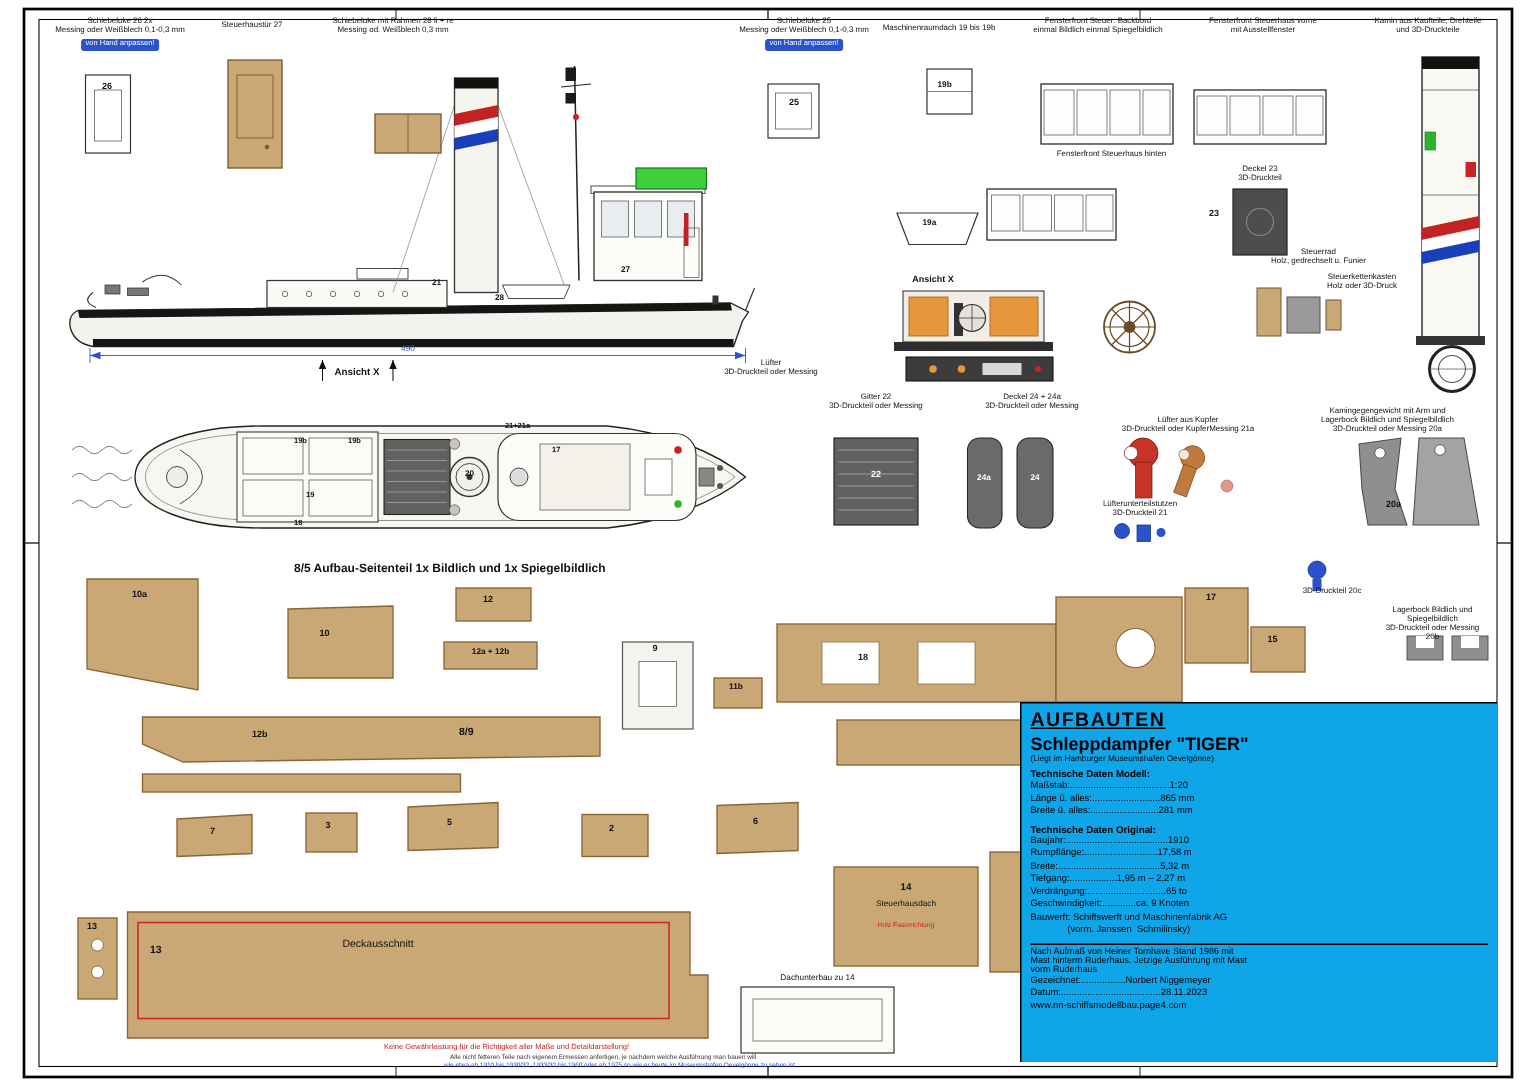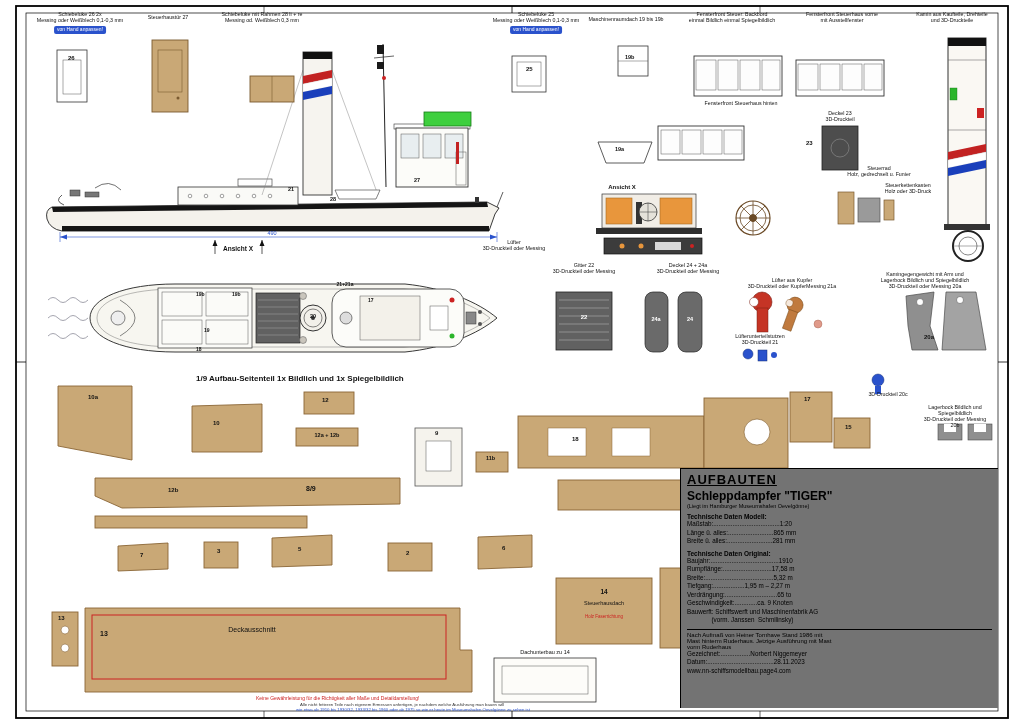--- a/index.html
+++ b/index.html
@@ -2,21 +2,21 @@
 <html><head>
 <meta charset="utf-8">
 <style>
   html,body{margin:0;padding:0;background:#9a9a9a;}
   .sheet{position:relative;width:1024px;height:724px;background:#ffffff;
          font-family:"Liberation Sans",sans-serif;overflow:hidden;}
   .sheet svg{position:absolute;left:0;top:0;z-index:1;}
   .ann-layer{position:absolute;left:0;top:0;width:100%;height:100%;z-index:3;}
   .ann{position:absolute;color:#111;white-space:pre-line;line-height:1.12;}
   .titleblock{position:absolute;left:680px;top:468px;width:318px;height:240px;z-index:4;
-              background:#737373;border-left:1.4px solid #000;border-top:1.4px solid #000;
+              background:#0ea5e9;border-left:1.4px solid #000;border-top:1.4px solid #000;
               padding:3px 6px;box-sizing:border-box;}
   .tb-section{font-size:13px;font-weight:bold;text-decoration:underline;letter-spacing:1px;}
   .tb-name{font-size:12px;font-weight:bold;margin-top:2px;}
   .tb-sub{font-size:5.5px;margin-bottom:3px;}
   .tb-h{font-size:6.5px;font-weight:bold;margin-top:4px;}
   .tb-row{font-size:6.3px;line-height:1.35;white-space:pre;}
   .tb-note{font-size:6px;margin-top:4px;border-top:1px solid #000;padding-top:2px;white-space:pre-line;}
   .tb-sheet{font-size:11px;font-weight:bold;margin-top:3px;border-top:1px solid #000;padding-top:2px;}
 </style>
 </head>
@@ -323,21 +323,21 @@
 3D-Druckteil oder Messing</div>
       <div class="ann" style="left: 688px; top: 263px; font-size: 5.3px; transform: translateX(-50%); text-align: center;">Deckel 24 + 24a
 3D-Druckteil oder Messing</div>
       <div class="ann" style="left: 792px; top: 278px; font-size: 5.3px; transform: translateX(-50%); text-align: center;">Lüfter aus Kupfer
 3D-Druckteil oder KupferMessing 21a</div>
       <div class="ann" style="left: 925px; top: 272px; font-size: 5.3px; transform: translateX(-50%); text-align: center;">Kamingegengewicht mit Arm und
 Lagerbock Bildlich und Spiegelbildlich
 3D-Druckteil oder Messing 20a</div>
       <div class="ann" style="left: 760px; top: 334px; font-size: 5.3px; transform: translateX(-50%); text-align: center;">Lüfterunterteilstutzen
 3D-Druckteil 21</div>
-      <div class="ann" style="left: 196px; top: 375px; font-size: 8px; font-weight: 700;">1/9 Aufbau-Seitenteil 1x Bildlich und 1x Spiegelbildlich</div>
+      <div class="ann" style="left: 196px; top: 375px; font-size: 8px; font-weight: 700;">8/5 Aufbau-Seitenteil 1x Bildlich und 1x Spiegelbildlich</div>
       <div class="ann" style="left: 888px; top: 392px; font-size: 5.3px; transform: translateX(-50%); text-align: center;">3D-Druckteil 20c</div>
       <div class="ann" style="left: 955px; top: 405px; font-size: 5.3px; transform: translateX(-50%); text-align: center;">Lagerbock Bildlich und Spiegelbildlich
 3D-Druckteil oder Messing 20b</div>
       <div class="ann" style="left: 604px; top: 600px; font-size: 5.5px; transform: translateX(-50%); text-align: center;">Steuerhausdach</div>
       <div class="ann" style="left: 604px; top: 614px; font-size: 4.5px; color: rgb(204, 34, 34); transform: translateX(-50%); text-align: center;">Holz Faserrichtung</div>
       <div class="ann" style="left: 710px; top: 586px; font-size: 5.5px; transform: translateX(-50%); text-align: center;">Boden Führerstand</div>
       <div class="ann" style="left: 252px; top: 626px; font-size: 7px; transform: translateX(-50%); text-align: center;">Deckausschnitt</div>
       <div class="ann" style="left: 545px; top: 649px; font-size: 5.5px; transform: translateX(-50%); text-align: center;">Dachunterbau zu 14</div>
       <div class="ann" style="left: 256px; top: 696px; font-size: 5px; color: rgb(204, 34, 34);">Keine Gewährleistung für die Richtigkeit aller Maße und Detaildarstellung!</div>
       <div class="ann" style="left: 300px; top: 703px; font-size: 4.3px; color: rgb(51, 51, 51);">Alle nicht fetteren Teile nach eigenem Ermessen anfertigen, je nachdem welche Ausführung man bauen will</div>

